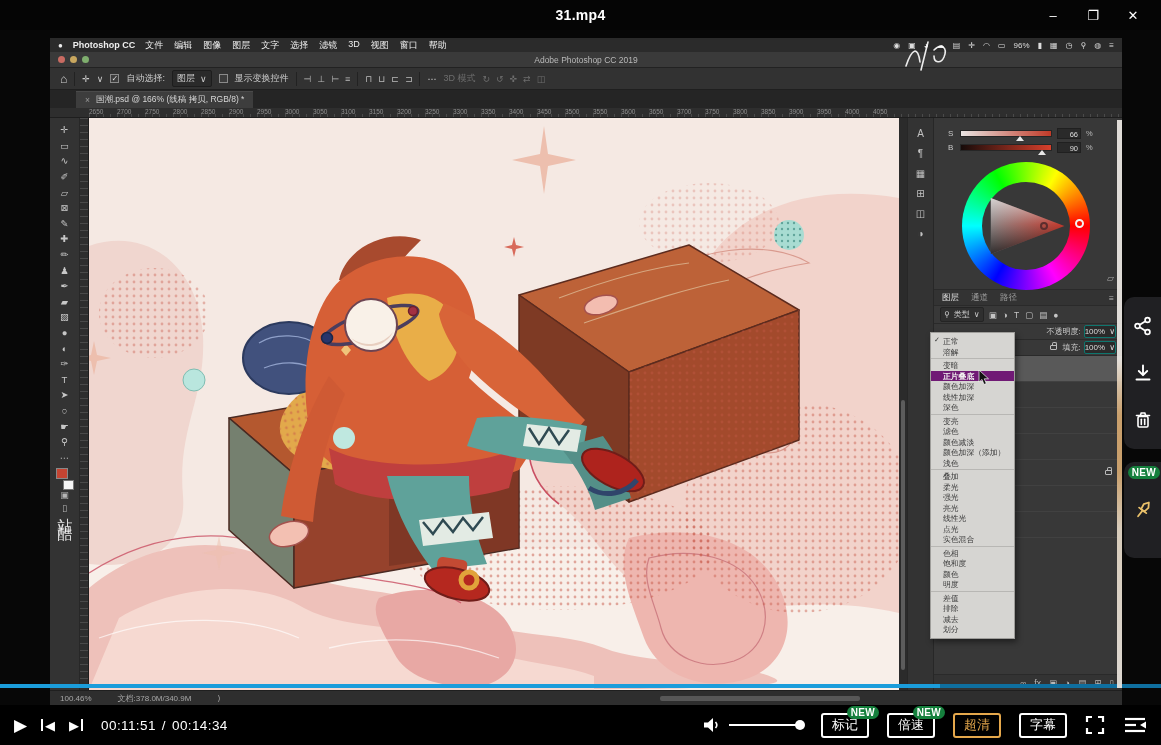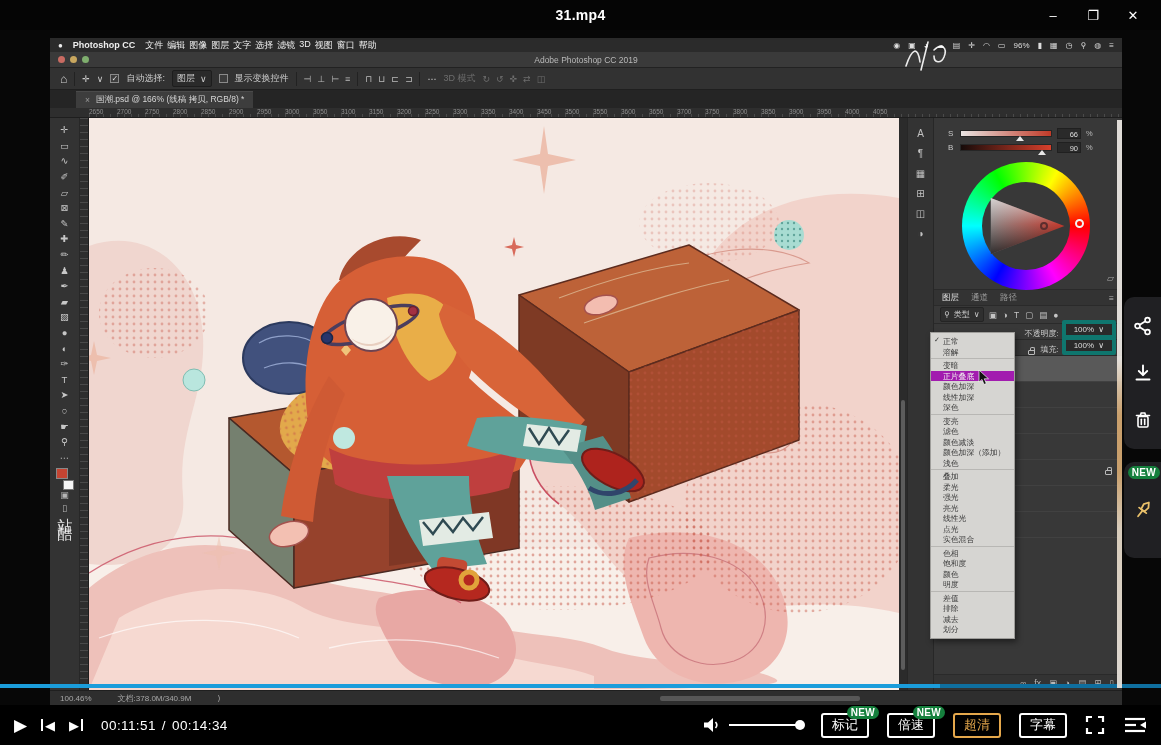--- a/index.html
+++ b/index.html
@@ -14,21 +14,21 @@
   .wctrl { width:40px; height:30px; color:#fff; font-size:13px; display:flex; align-items:center; justify-content:center; cursor:pointer; }
 
   
   .stage { position:absolute; left:0; top:30px; width:1161px; height:675px; background:#070707; }
 
   
   .video { position:absolute; left:50px; top:8px; width:1072px; height:667px; background:#262626; font-size:9px; color:#ddd; }
   .macbar { height:14px; background:#2b2b2b; display:flex; align-items:center; padding:0 8px; gap:10px; color:#eee; }
   .macbar .apple { font-size:8px; }
   .macbar .appname { font-weight:bold; font-size:9px; }
-  .macmenus { display:flex; gap:4px; }
+  .macmenus { display:flex; gap:11px; }
   .macmenus span { font-size:9px; }
   .macstatus { margin-left:auto; display:flex; gap:8px; align-items:center; color:#ddd; }
   .macstatus span { font-size:8px; }
 
   .pstitle { height:16px; background:#3a3a3a; display:flex; align-items:center; padding:0 8px; border-bottom:1px solid #222; }
   .tl { width:7px; height:7px; border-radius:50%; margin-right:5px; }
   .tl.r{ background:#c96b62; } .tl.y{ background:#c9a75f; } .tl.g{ background:#7fae6e; }
   .pstitle .ptxt { position:absolute; left:0; right:0; text-align:center; color:#b9b9b9; font-size:8.5px; }
 
   .optbar { height:22px; background:#323232; display:flex; align-items:center; gap:7px; padding:0 10px; border-bottom:1px solid #1f1f1f; color:#ccc; }
@@ -86,42 +86,42 @@
   .svmark { position:absolute; left:78px; top:60px; width:8px; height:8px; border:2px solid #5c2d2d; border-radius:50%; }
   .cpexp { position:absolute; right:8px; bottom:6px; color:#aaa; font-size:9px; }
 
   .ltabs { height:16px; display:flex; align-items:center; gap:12px; padding:0 8px; background:#333; border-bottom:1px solid #2a2a2a; }
   .ltabs span { color:#9b9b9b; font-size:8.5px; }
   .ltabs .active { color:#e2e2e2; }
   .ltabs .pmenu { margin-left:auto; color:#bbb; }
   .frow { height:18px; display:flex; align-items:center; gap:5px; padding:0 6px; border-bottom:1px solid #2a2a2a; }
   .fbox { background:#2f2f2f; border:1px solid #242424; border-radius:2px; padding:1px 3px; display:flex; gap:4px; align-items:center; color:#ccc; font-size:8px; }
   .frow .fi { color:#c5c5c5; font-size:8.5px; }
-  .prow { height:16px; display:flex; align-items:flex-end; justify-content:flex-end; gap:3px; padding:0 6px; border-bottom:1px solid #2a2a2a; color:#c9c9c9; font-size:8px; }
-  .pvbox { background:#2a2a2a; border:4px solid #0f766e; border-radius:2px; padding:1px 8px; color:#ddd; display:flex; gap:4px; }
+  .prow { height:16px; display:flex; align-items:center; justify-content:flex-end; gap:3px; padding:0 6px; border-bottom:1px solid #2a2a2a; color:#c9c9c9; font-size:8px; }
+  .pvbox { background:#2a2a2a; border:1px solid #0f766e; border-radius:2px; padding:1px 0; color:#ddd; display:flex; gap:4px; }
   .lock { width:7px; height:5px; border:1px solid #bbb; border-radius:1px; position:relative; margin-right:2px; }
   .lock::before { content:""; position:absolute; top:-4px; left:1px; width:3px; height:3px; border:1px solid #bbb; border-bottom:none; border-radius:2px 2px 0 0; }
   .llist { flex:1; display:flex; flex-direction:column; }
   .lrow { height:26px; border-bottom:1px solid #414141; position:relative; }
   .lrow.sel { background:#595959; }
   .lrow .lock { position:absolute; right:8px; top:10px; }
   .lbot { height:16px; display:flex; align-items:center; justify-content:flex-end; gap:8px; padding:0 8px; border-top:1px solid #2a2a2a; background:#333; }
   .lbot span { color:#b9b9b9; font-size:8.5px; }
 
   .psstatus { height:15px; background:#2e2e2e; border-top:1px solid #1f1f1f; display:flex; align-items:center; gap:26px; padding:0 10px; color:#a8a8a8; font-size:8px; position:relative; }
   .hsb-thumb { position:absolute; left:610px; top:5px; width:200px; height:5px; background:#575757; border-radius:2px; }
 
   
   .bmenu { position:absolute; left:880px; top:294px; width:85px; background:#d6d5d2; border:1px solid #9e9d9a;
     box-shadow:2px 3px 6px rgba(0,0,0,.45); padding:2px 0; z-index:5; }
   .bgroup { border-top:1px solid #b8b7b4; padding:1px 0; }
   .bgroup:first-child { border-top:none; }
   .mitem { height:10.5px; display:flex; align-items:flex-start; gap:2px; padding:0 4px 0 3px; color:#3a3a3a; font-size:7.8px; white-space:nowrap; }
   .mpfx { width:7px; display:inline-block; font-size:7px; }
-  .bg1 .mitem:nth-child(2) { background:#a21caf; color:#f2f2f0; }
+  .bg1 .mitem:nth-child(2) { background:#701a75; color:#f2f2f0;font-weight:bold; }
   .cursor { position:absolute; left:928px; top:332px; z-index:6; }
 
   
   .scribble { position:absolute; left:850px; top:0px; z-index:4; }
   .sidemark { position:absolute; left:5px; top:468px; writing-mode:vertical-rl; color:rgba(255,255,255,.85); font-size:15px; letter-spacing:8px; z-index:4; }
   .edgestrip { position:absolute; right:0; top:82px; height:568px; width:5px; z-index:4; opacity:.9;
     background:linear-gradient(#f2eee9 0%,#f2eee9 42%,#d9ab72 52%,#d9ab72 62%,#e9dcc9 72%,#efe9e2 100%); }
 
   
   .progress { position:absolute; left:0; top:654px; width:1161px; height:4px; display:flex; cursor:pointer; }

